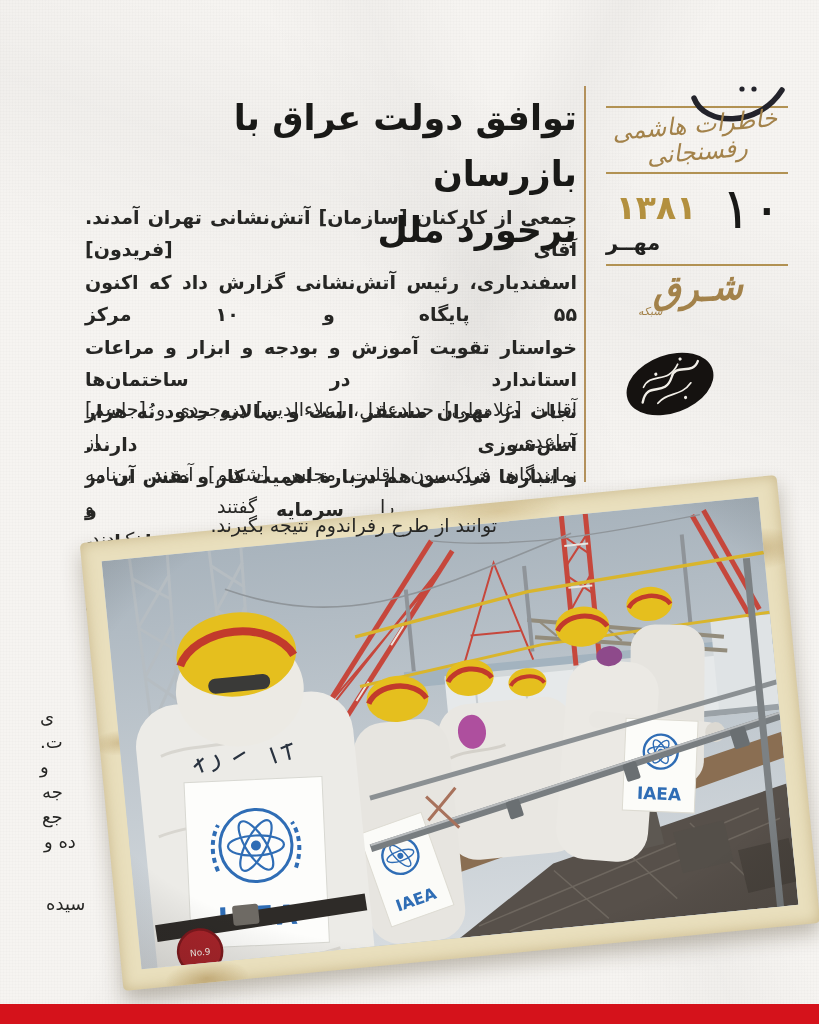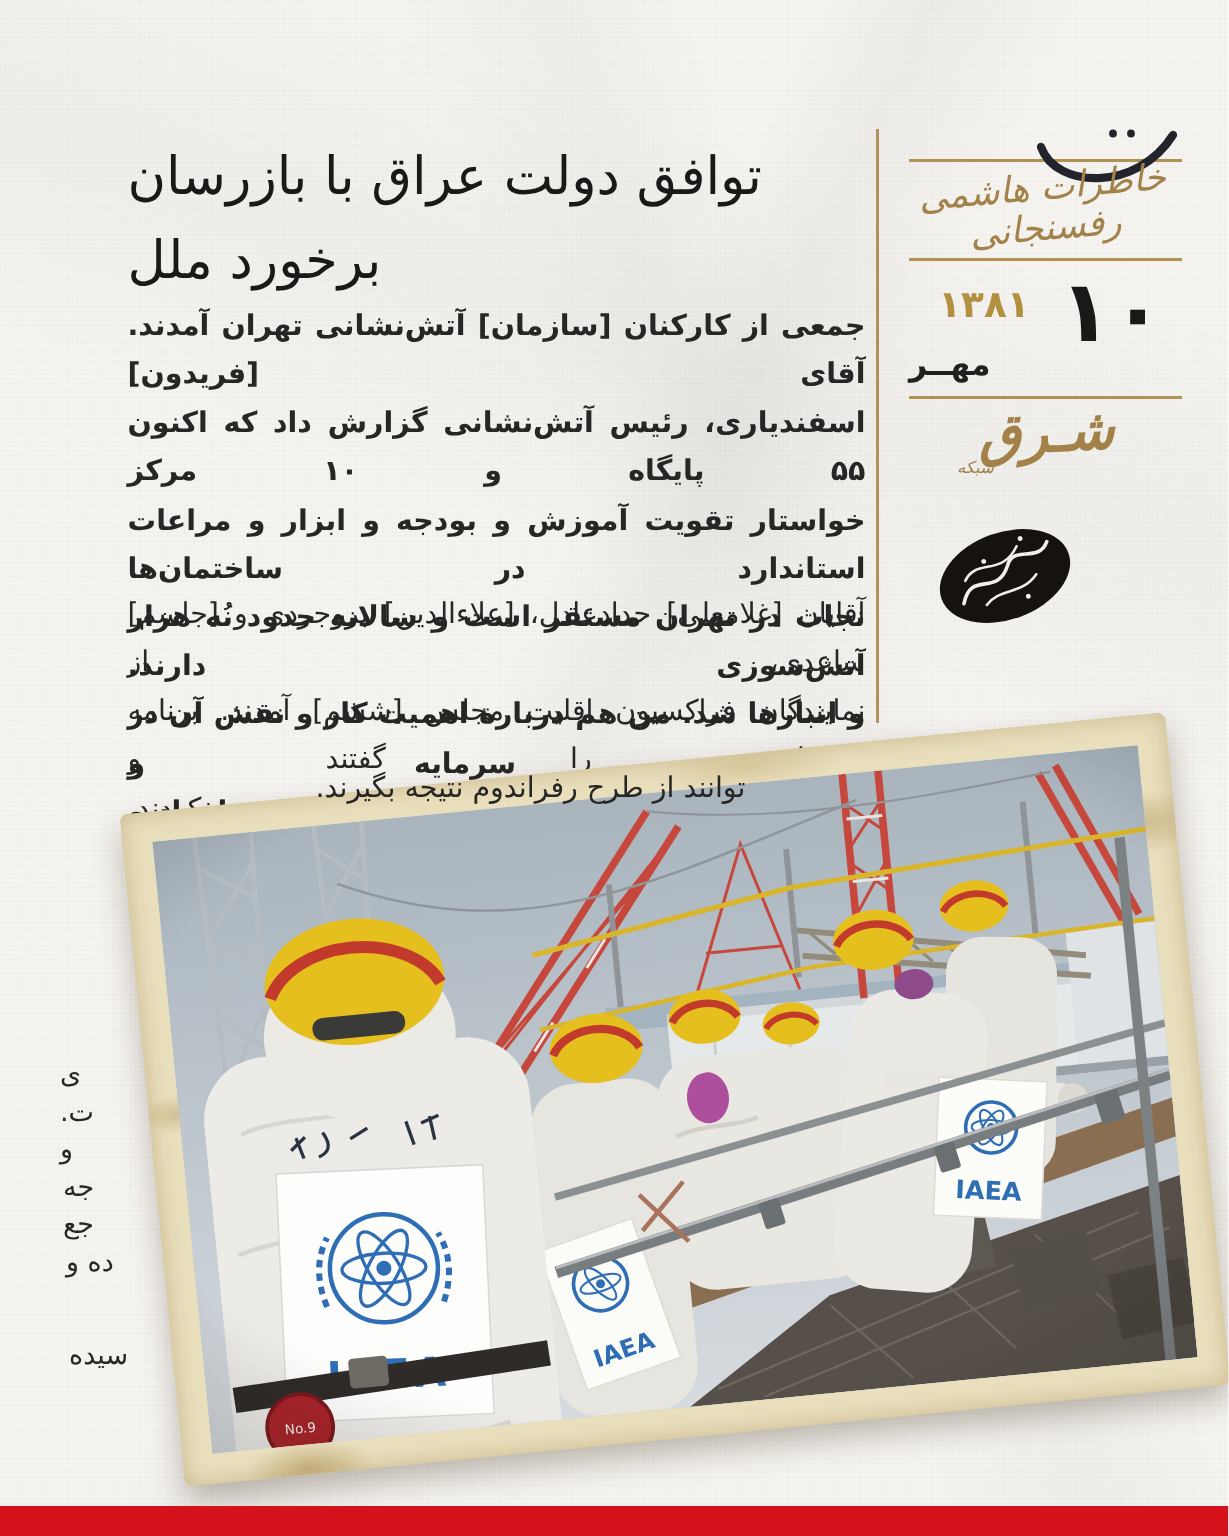--- a/index.html
+++ b/index.html
@@ -23,45 +23,45 @@
   .v-rule{position:absolute; left:584px; top:86px; width:2px; height:396px; background:#b3915c; z-index:2;}
   .gold-rule{position:absolute; left:606px; width:182px; height:2px; background:#b29253; z-index:2;}
   .memoirs{
     position:absolute; left:600px; top:112px; width:192px; z-index:3;
     text-align:center; font-style:italic; font-size:24px; line-height:27px;
     color:#a3824a; transform:rotate(-5deg);
   }
   .swash{position:absolute; left:688px; top:84px; z-index:3;}
   .year{
     position:absolute; left:606px; top:188px; width:100px; z-index:2;
-    text-align:center; font-size:25px; letter-spacing:3px; color:#b3903f; font-weight:bold;
+    text-align:center; font-size:33px; letter-spacing:3px; color:#b3903f; font-weight:bold;
   }
   .day{
     position:absolute; left:700px; top:178px; width:82px; z-index:2;
-    text-align:center; font-size:57px; font-weight:bold; color:#191917; line-height:60px;
+    text-align:right; font-size:57px; font-weight:normal; color:#191917; line-height:60px;
   }
   .month{
     position:absolute; left:606px; top:231px; width:100px; z-index:2;
     text-align:left; font-size:21px; font-weight:bold; color:#20201e;
   }
   .brand{
     position:absolute; left:606px; top:266px; width:182px; height:52px; z-index:2; text-align:center;
   }
   .brand-main{
     display:inline-block; font-size:37px; font-style:italic; font-weight:bold;
     color:#a3824a; transform:rotate(-3deg); line-height:46px;
   }
   .brand-sub{
     position:absolute; left:32px; bottom:0; font-size:11px; color:#a3824a; font-style:italic;
   }
   .seal{position:absolute; left:622px; top:340px; z-index:2;}
   
   .title{
     position:absolute; left:85px; top:90px; width:492px; z-index:2;
-    direction:rtl; text-align:left; font-size:35px; font-weight:normal;
+    direction:rtl; text-align:right; font-size:35px; font-weight:bold;
     line-height:56px; color:#191917; letter-spacing:-0.5px;
   }
   .para{position:absolute; left:85px; width:492px; z-index:1; direction:rtl;}
   .p1{top:201px;font-weight:bold;} .p2{top:393px;}
   .para .line{
     font-size:19px; line-height:32.4px; color:#262624;
     text-align:justify; text-align-last:justify;
   }
   .para .line.last{text-align-last:right;}
   .lastline{

